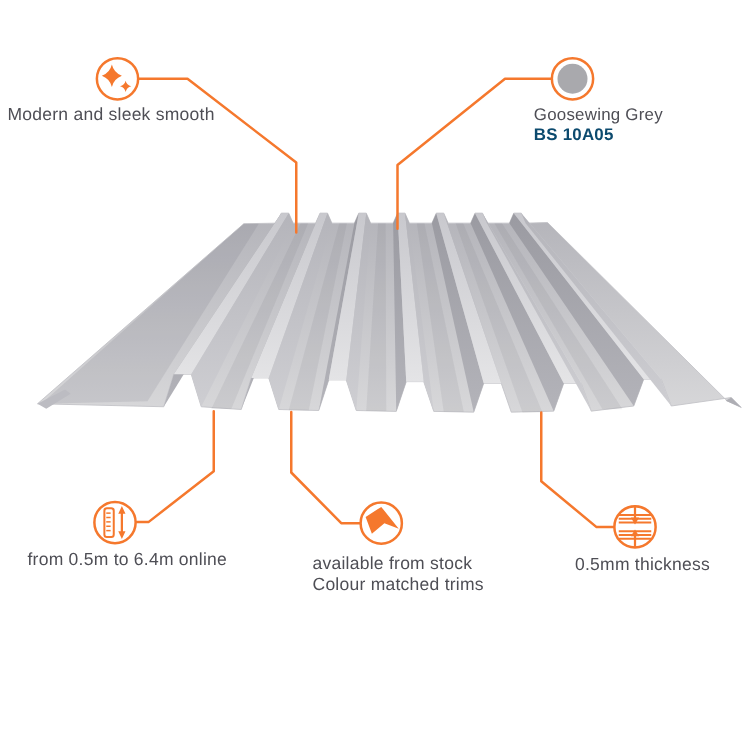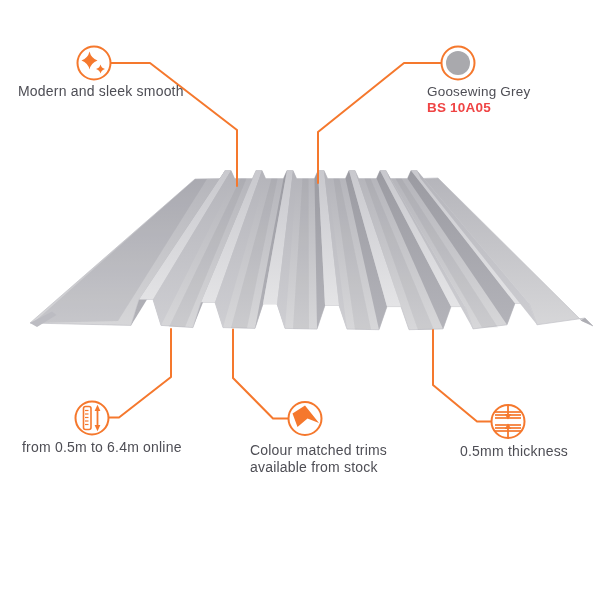--- a/index.html
+++ b/index.html
@@ -7,22 +7,22 @@
     width:600px;height:600px;position:relative;background:#ffffff;
     font-family:"Liberation Sans",sans-serif;overflow:hidden;
   }
   svg{position:absolute;left:0;top:0}
   .label{
     position:absolute;color:#4e4e55;font-size:14px;line-height:17px;
     font-weight:500;letter-spacing:.2px;white-space:nowrap;
   }
   .label span{display:block}
   #label-colour{font-size:13.5px;line-height:16px}
-  #label-colour .code{color:#ef4444;font-weight:700}
-  #label-finish{left:18px;top:83px}
+  #label-colour .code{color:#0c4a6e;font-weight:700}
+  #label-finish{left:6px;top:83px}
   #label-colour{left:427px;top:84px}
   #label-lengths{left:22px;top:439px}
   #label-trims{left:250px;top:442px}
   #label-thickness{left:460px;top:443px}
 </style>
 </head>
 <body>
 
 <svg width="600" height="600" viewBox="0 0 600 600">
   <defs>
@@ -144,19 +144,19 @@
 <div class="label" id="label-colour">
   <span>Goosewing Grey</span>
   <span class="code">BS 10A05</span>
 </div>
 
 <div class="label" id="label-lengths">
   <span>from 0.5m to 6.4m online</span>
 </div>
 
 <div class="label" id="label-trims">
+  <span>available from stock</span>
   <span>Colour matched trims</span>
-  <span>available from stock</span>
 </div>
 
 <div class="label" id="label-thickness">
   <span>0.5mm thickness</span>
 </div>
 
 </body></html>

